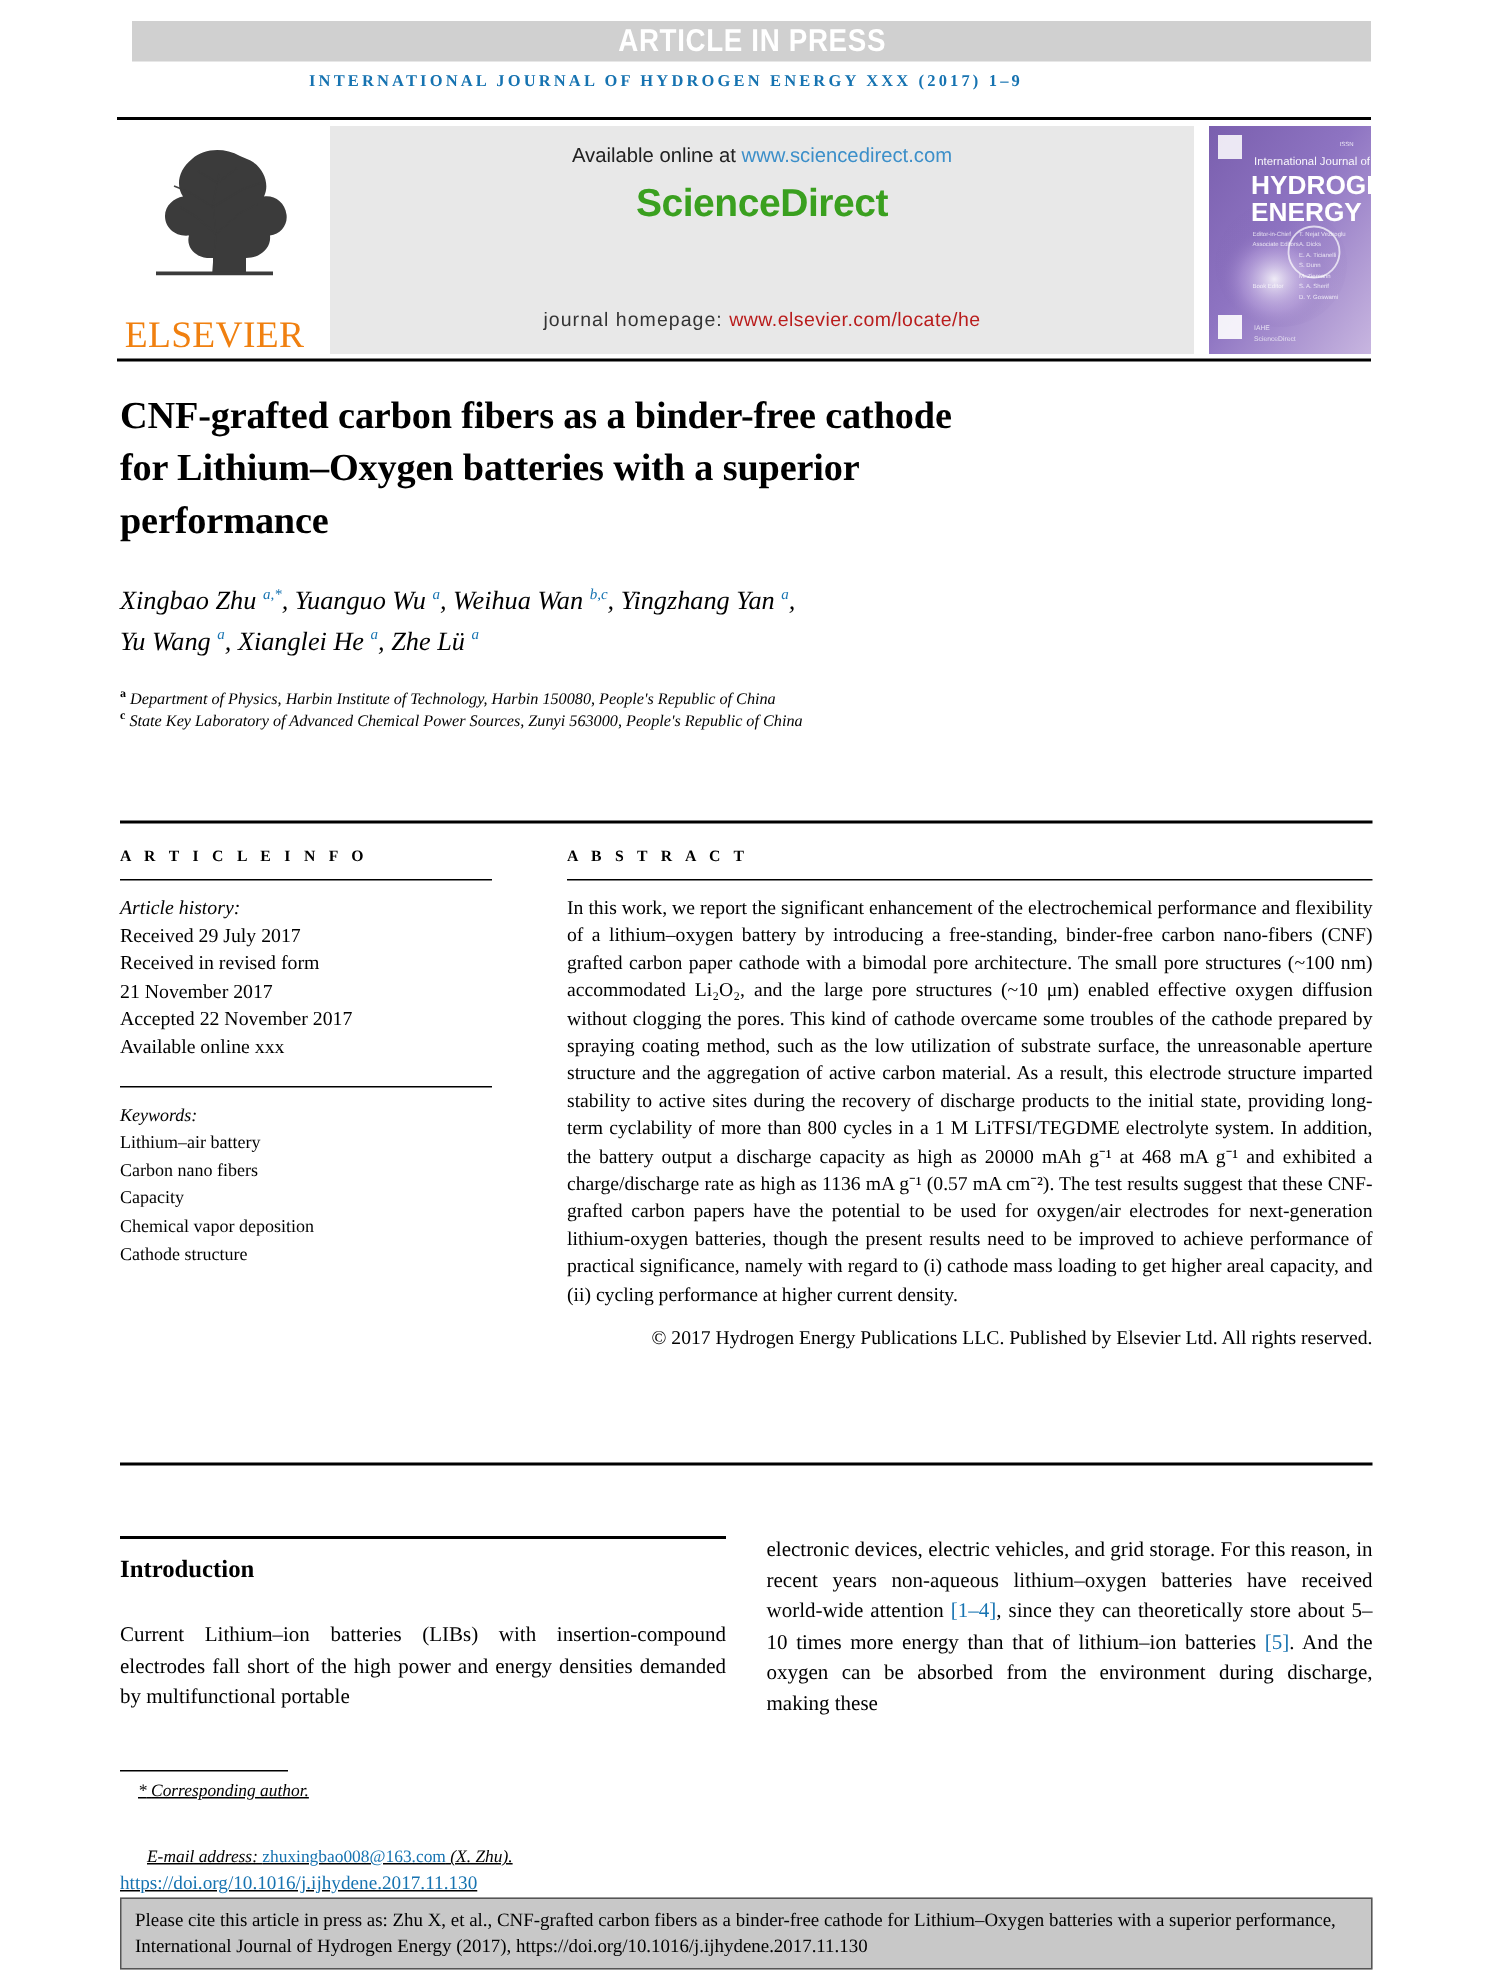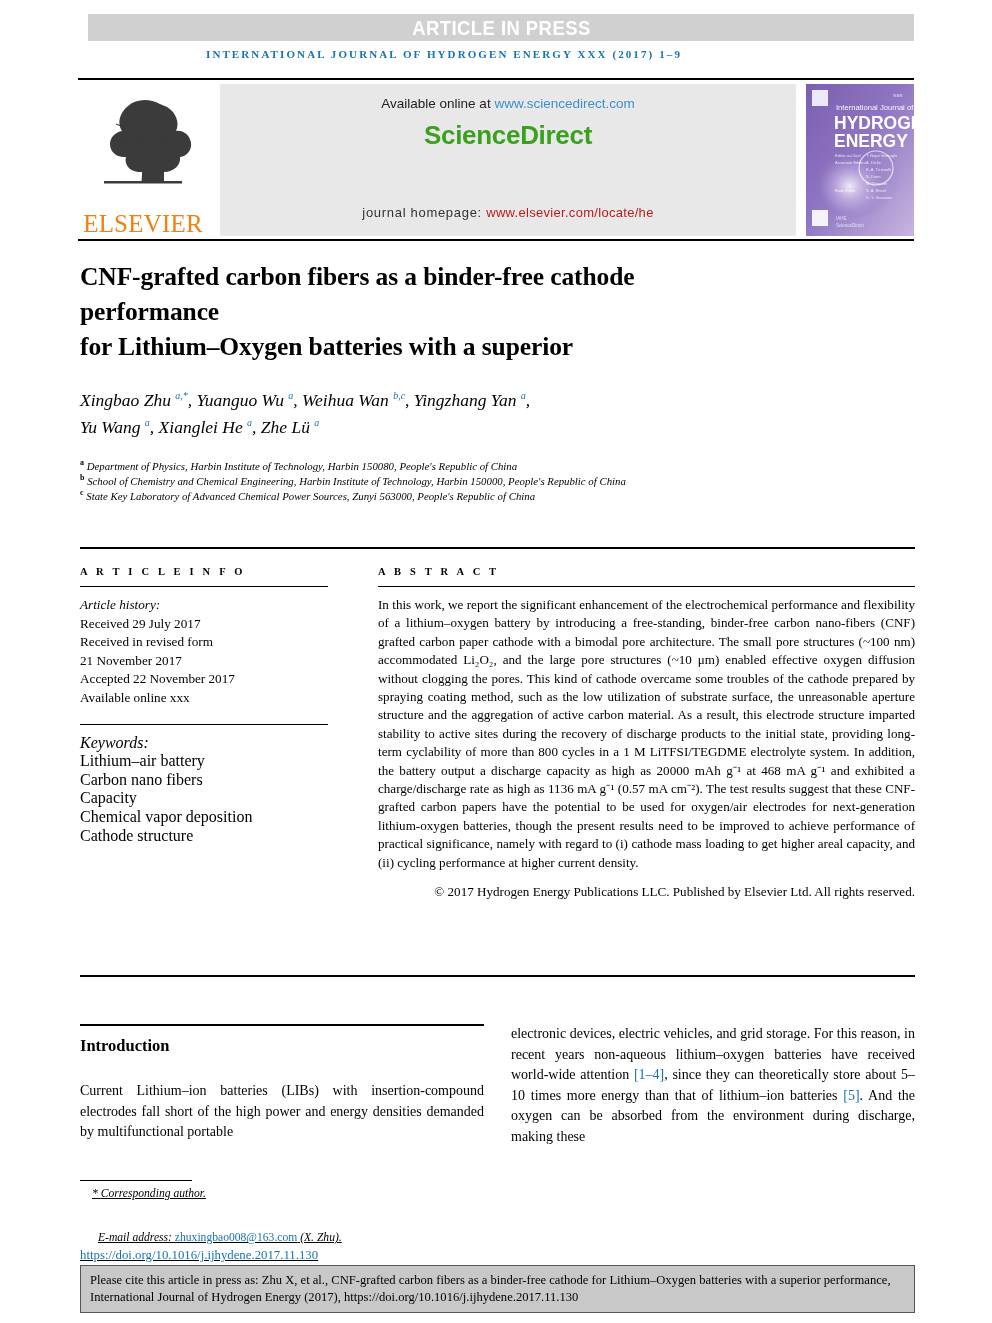--- a/index.html
+++ b/index.html
@@ -206,21 +206,21 @@
     margin: 9px 0 9px 0;
   }
   .info-block {
     font-family: "Liberation Serif", serif;
     font-size: 13.2px;
     line-height: 18.6px;
   }
   .info-block .lead { font-style: italic; }
   .keywords-block {
     font-family: "Liberation Serif", serif;
-    font-size: 16px;
+    font-size: 12px;
     line-height: 18.6px;
   }
   .keywords-block .lead { font-style: italic; }
 
   
   .abs-col {
     position: absolute;
     left: 378px;
     top: 566px;
     width: 537px;
@@ -417,29 +417,28 @@
             <text x="30" y="143">ScienceDirect</text>
           </g>
         </svg>
       </div>
 
     </div>
   </div>
 
   <div class="title">
     <div>CNF-grafted carbon fibers as a binder-free cathode</div>
+    <div>for Lithium–Oxygen batteries with a superior</div>
     <div>performance</div>
-    <div>for Lithium–Oxygen batteries with a superior</div>
   </div>
 
   <div class="authors" id="author-list"><span>Xingbao Zhu </span><sup>a,*</sup><span>, </span><span>Yuanguo Wu </span><sup>a</sup><span>, </span><span>Weihua Wan </span><sup>b,c</sup><span>, </span><span>Yingzhang Yan </span><sup>a</sup><span>,</span><br><span>Yu Wang </span><sup>a</sup><span>, </span><span>Xianglei He </span><sup>a</sup><span>, </span><span>Zhe Lü </span><sup>a</sup></div>
 
   <div class="affils" id="affil-list">
       <div><sup>a</sup><span> Department of Physics, Harbin Institute of Technology, Harbin 150080, People's Republic of China</span></div>
-      <div><sup>b</sup><span> School of Chemistry and Chemical Engineering, Harbin Institute of Technology, Harbin 150000, People's Republic of China</span></div>
       <div><sup>c</sup><span> State Key Laboratory of Advanced Chemical Power Sources, Zunyi 563000, People's Republic of China</span></div>
     </div>
 
   <div class="rule rule-top-info"></div>
 
   <div class="info-col">
     <div class="section-kicker">A R T I C L E  I N F O</div>
     <hr class="hr-thin">
     <div class="info-block">
       <div class="lead">Article history:</div>

